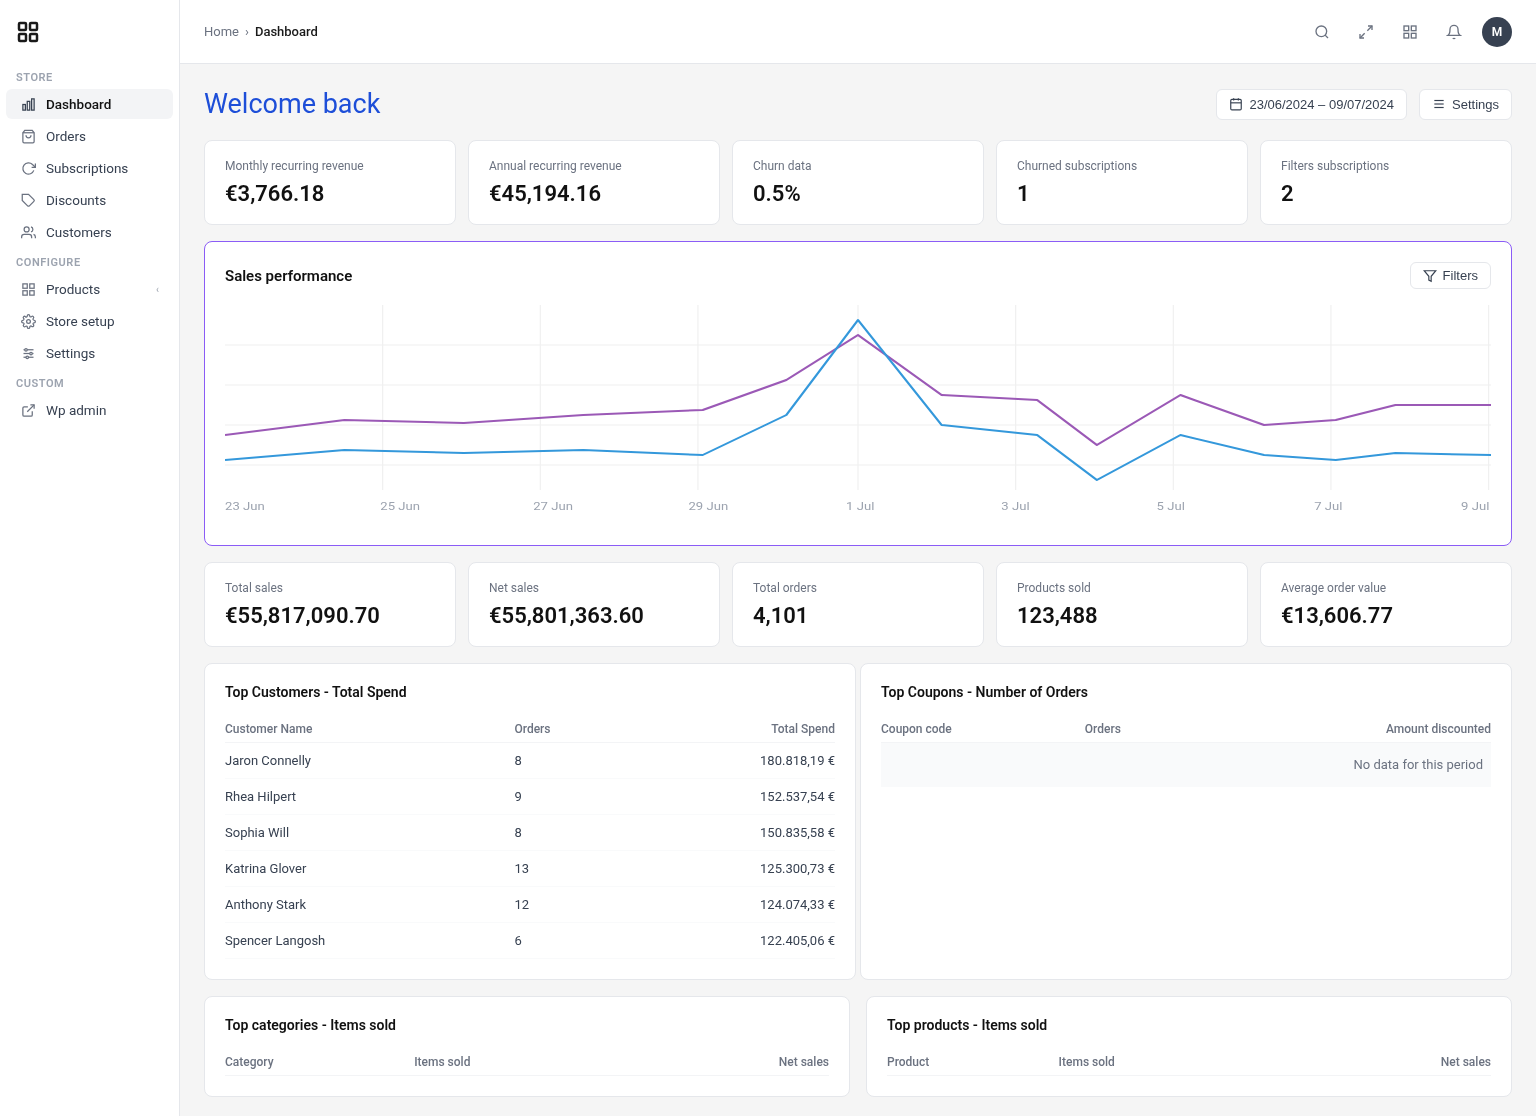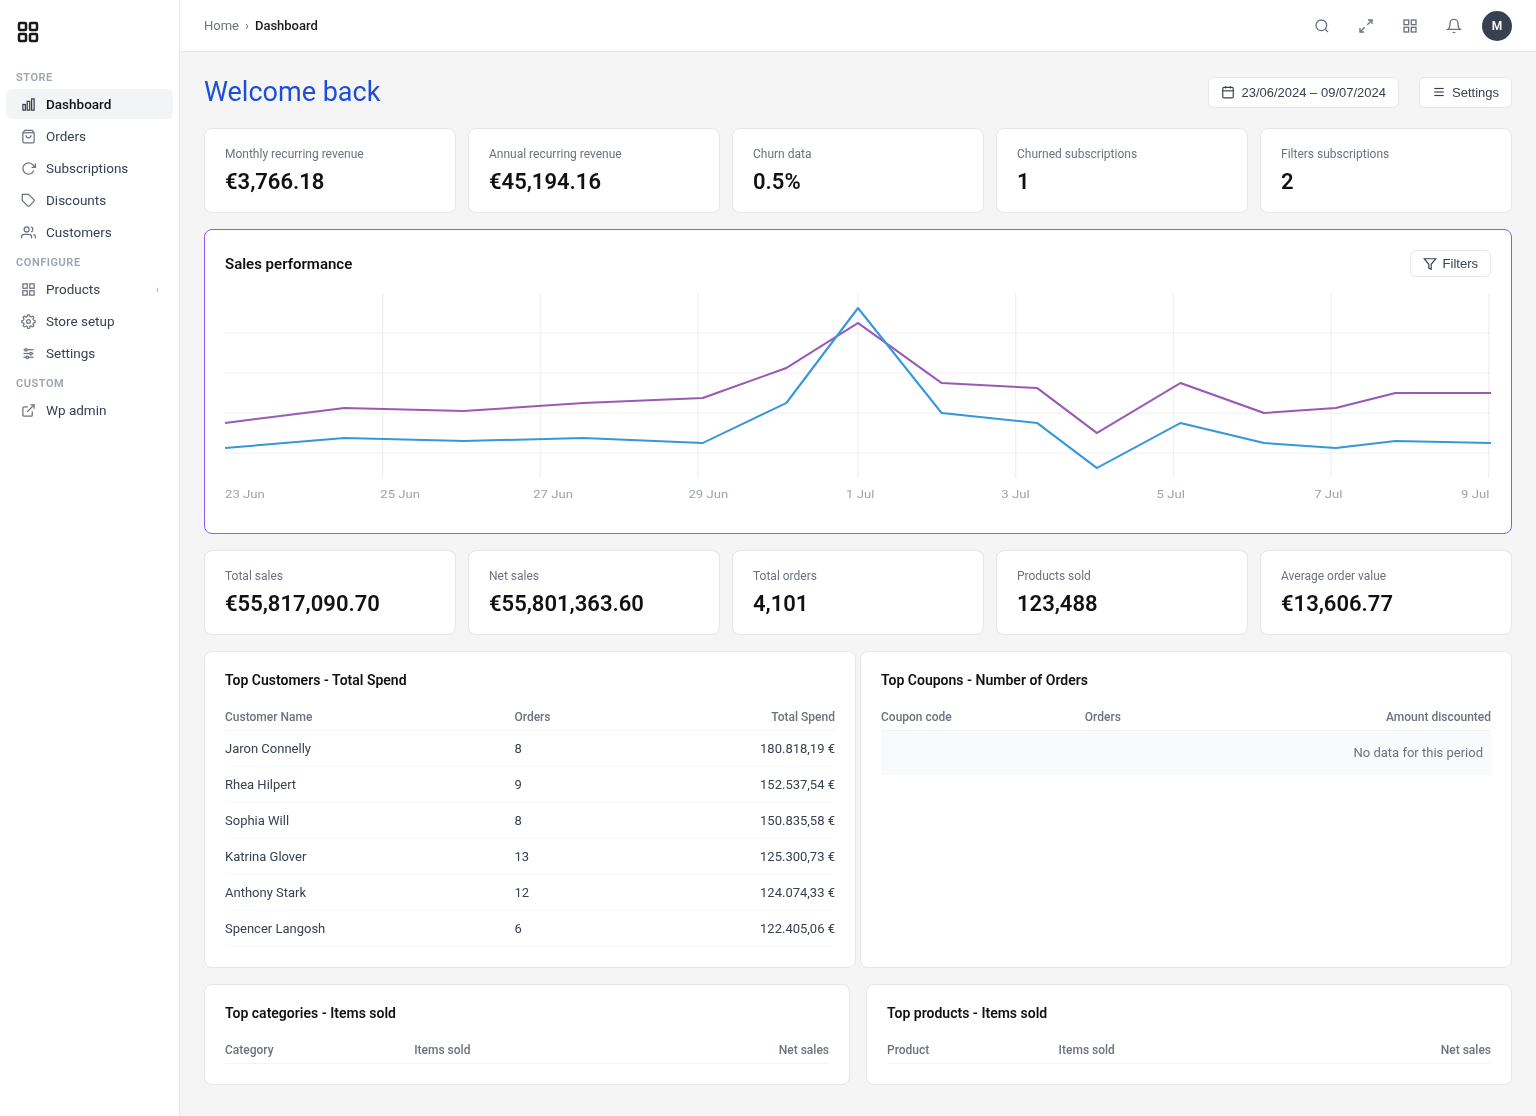--- a/index.html
+++ b/index.html
@@ -13,34 +13,34 @@
     .sidebar-item { display: flex; align-items: center; gap: 10px; padding: 7px 14px; cursor: pointer; border-radius: 6px; margin: 1px 6px; color: #374151; font-size: 13.5px; }
     .sidebar-item.active { background: #f3f4f6; font-weight: 500; color: #111; }
     .sidebar-item .icon { width: 16px; height: 16px; display: flex; align-items: center; justify-content: center; color: #6b7280; }
     .sidebar-item.active .icon { color: #374151; }
     .sidebar-item .chevron { margin-left: auto; color: #9ca3af; font-size: 10px; }
 
     
     .main { flex: 1; display: flex; flex-direction: column; overflow: hidden; }
 
     
-    .topbar { background: #fff; border-bottom: 1px solid #e5e7eb; padding: 0 24px; height: 52px; display: flex; align-items: center; gap: 8px; flex-shrink: 0; }
+    .topbar { background: #fff; border-bottom: 1px solid #e5e7eb; padding: 0 24px; height: 64px; display: flex; align-items: center; gap: 8px; flex-shrink: 0; }
     .topbar-breadcrumb { display: flex; align-items: center; gap: 6px; color: #6b7280; font-size: 13px; }
     .topbar-breadcrumb .current { color: #1a1a1a; font-weight: 500; }
     .topbar-actions { margin-left: auto; display: flex; align-items: center; gap: 12px; }
     .topbar-icon { width: 32px; height: 32px; display: flex; align-items: center; justify-content: center; cursor: pointer; color: #6b7280; border-radius: 6px; }
     .avatar { width: 30px; height: 30px; border-radius: 50%; background: #374151; color: #fff; display: flex; align-items: center; justify-content: center; font-size: 12px; font-weight: 600; cursor: pointer; }
 
     
     .content { flex: 1; overflow-y: auto; padding: 24px; background: #f5f5f5; }
 
     
     .page-header { display: flex; align-items: center; justify-content: space-between; margin-bottom: 20px; }
     .page-title { font-size: 27px; font-weight: 400; color: #1d4ed8; }
-    .date-settings { display: flex; align-items: center; gap: 20px; }
+    .date-settings { display: flex; align-items: center; gap: 12px; }
     .date-picker-btn { display: flex; align-items: center; gap: 6px; padding: 7px 12px; border: 1px solid #e5e7eb; background: #fff; border-radius: 6px; cursor: pointer; font-size: 13px; color: #374151; }
     .settings-btn { display: flex; align-items: center; gap: 6px; padding: 7px 12px; border: 1px solid #e5e7eb; background: #fff; border-radius: 6px; cursor: pointer; font-size: 13px; color: #374151; }
 
     
     .metric-cards { display: grid; grid-template-columns: repeat(5, 1fr); gap: 12px; margin-bottom: 16px; }
     .metric-card { background: #fff; border: 1px solid #e5e7eb; border-radius: 8px; padding: 18px 20px; }
     .metric-label { font-size: 12px; color: #6b7280; margin-bottom: 8px; }
     .metric-value { font-size: 22px; font-weight: 600; color: #111; }
 
     

